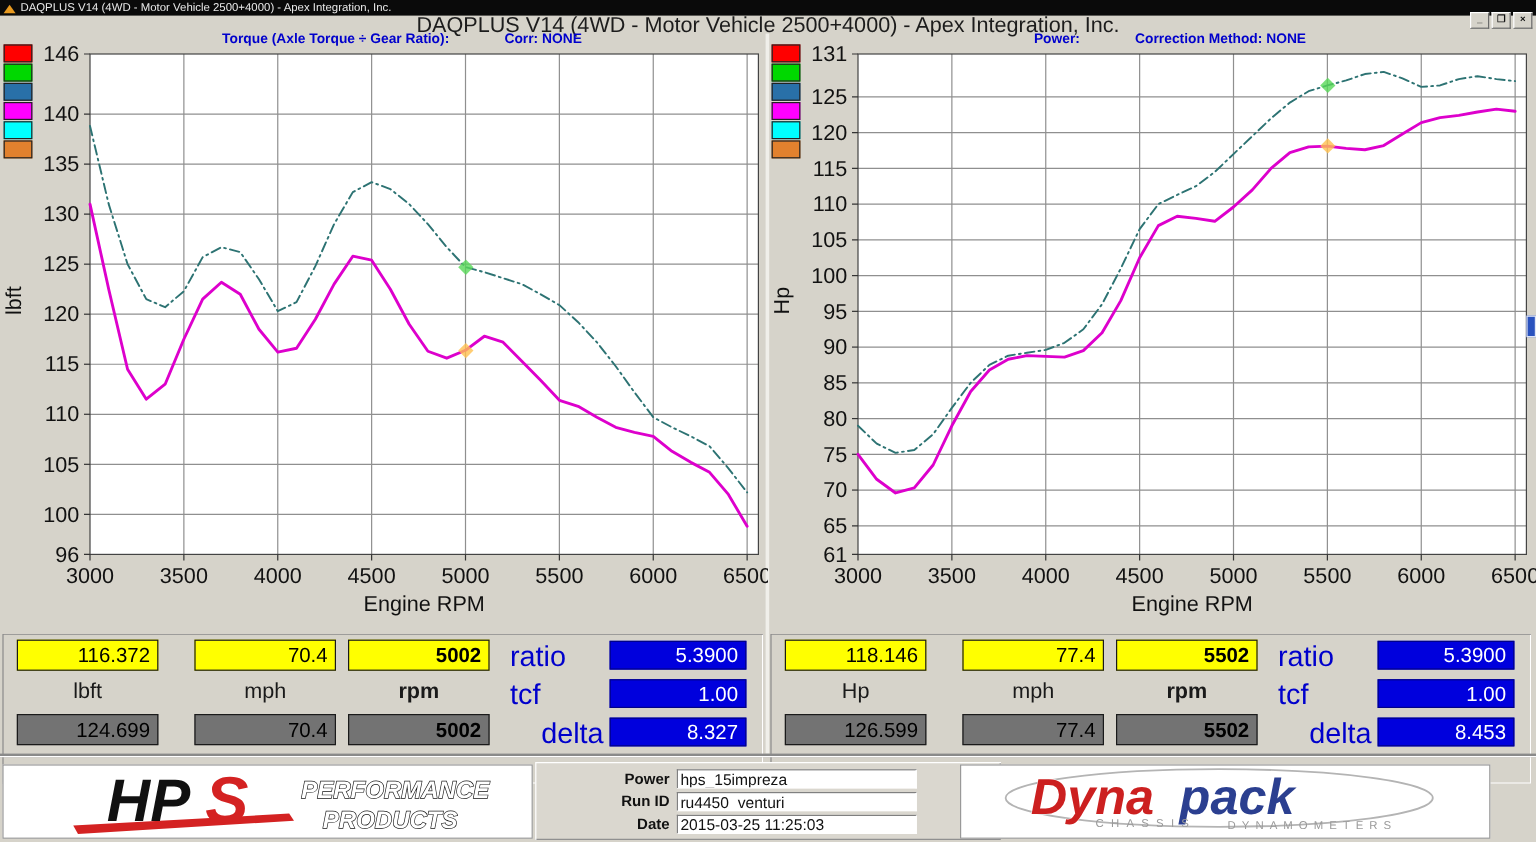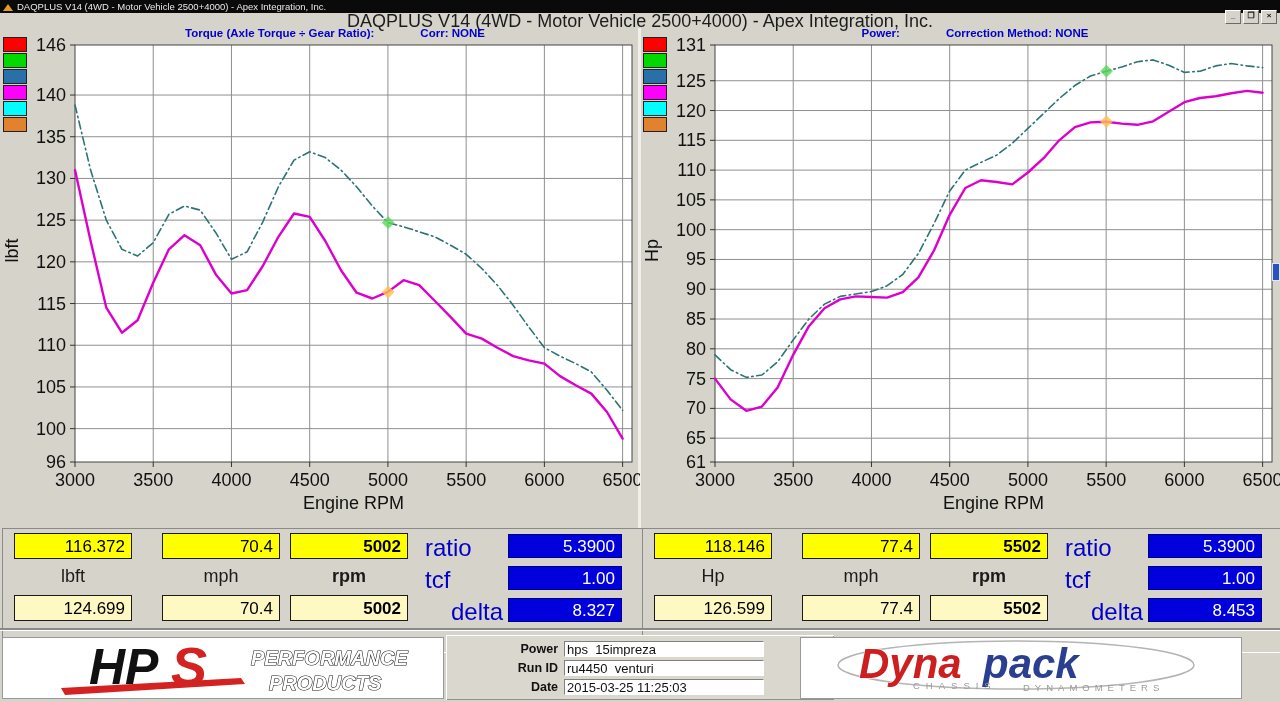--- a/index.html
+++ b/index.html
@@ -23,26 +23,26 @@
   .panel-sep{position:absolute;left:638px;top:28px;width:3px;height:600px;background:#f0efea;}
   .chart-header{position:absolute;left:55px;top:27px;width:560px;display:flex;justify-content:center;
                 gap:46px;font-size:11.5px;font-weight:bold;color:#0000cc;white-space:nowrap;}
   .legend{position:absolute;left:3px;top:37px;display:flex;flex-direction:column;gap:1px;}
   .legend .swatch{width:22px;height:13px;border:1px solid #222;}
   .ylabel{position:absolute;left:-8px;top:240px;width:40px;text-align:center;font-size:18px;color:#111;
           transform:rotate(-90deg);}
   .plot-svg{position:absolute;left:0;top:30px;}
   
   .readout{position:absolute;top:528px;width:634px;height:125px;background:#d6d3ca;
-           box-shadow:inset 1px 1px 0 #8a8a8a, inset -1px -1px 0 #ffffff;padding-left:12px;}
+           box-shadow:inset 1px 1px 0 #8a8a8a, inset -1px -1px 0 #ffffff;}
   #readout-left{left:2px;} #readout-right{left:642px;}
   .val-box{position:absolute;width:118px;height:26px;border:1px solid #1a1a1a;font-size:17px;
            line-height:25px;text-align:right;padding-right:6px;box-sizing:border-box;color:#000;}
   .val-yellow{background:#ffff00;top:5px;}
-  .val-green{background:#fef9c3;top:67px;}
+  .val-green{background:#737373;top:67px;}
   .col0{left:12px;} .col1{left:160px;} .col2{left:288px;font-weight:bold;}
   .unit-label{position:absolute;top:38px;width:118px;text-align:center;font-size:18px;color:#1a1a1a;}
   .param-label{position:absolute;left:423px;width:78px;font-size:24px;color:#0000cc;}
   .param-box{position:absolute;left:506px;width:114px;height:24px;background:#0000dd;border:1px solid #00008a;
              color:#fff;font-size:17px;line-height:23px;text-align:right;padding-right:6px;box-sizing:border-box;}
   .prow0{top:6px;} .prow1{top:38px;} .prow2{top:70px;text-align:right;}
   
   .bottom-sep{position:absolute;left:0;top:628px;width:1280px;height:2px;background:#8a8a8a;border-bottom:1px solid #fff;}
   .logo-panel{position:absolute;top:637px;height:62px;background:#fff;border:1px solid #999;box-sizing:border-box;}
   #hps-panel{left:2px;width:442px;} #dynapack-panel{left:800px;width:442px;}

